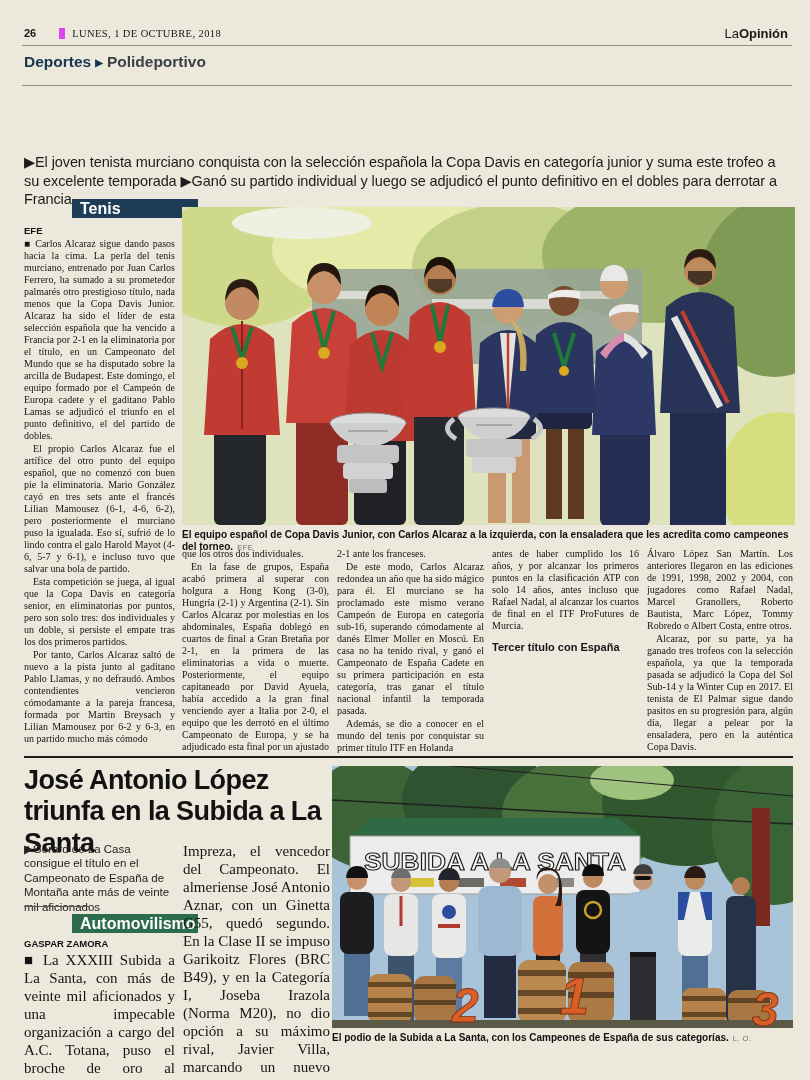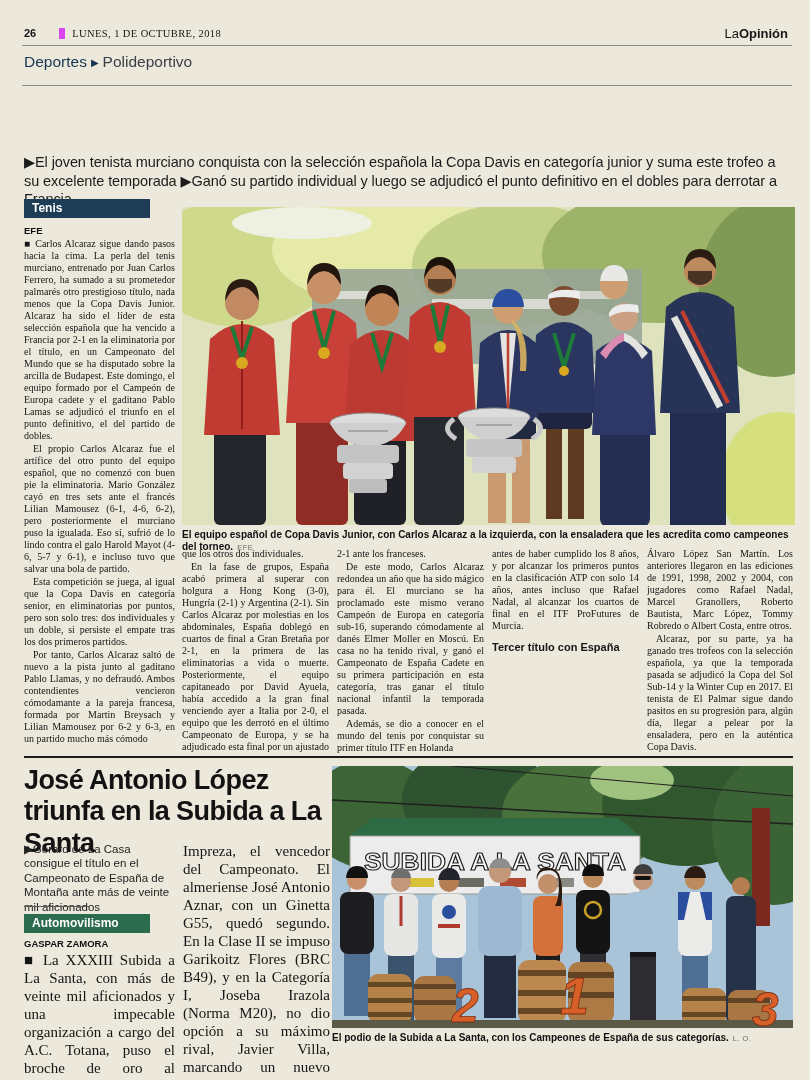--- a/index.html
+++ b/index.html
@@ -8,31 +8,31 @@
         box-shadow:0 0 8px rgba(0,0,0,.4);}
   .rule{position:absolute;background:#8f8d84;height:1px;}
   
   .hdr-left{position:absolute;left:24px;top:27px;display:flex;align-items:baseline;gap:23px;}
   .hdr-num{font-weight:bold;font-size:11px;}
   .hdr-date{font-family:"Liberation Serif",serif;font-size:10.5px;letter-spacing:.4px;
             border-left:6px solid #d946ef;padding-left:7px;}
   .masthead{position:absolute;right:22px;top:26px;font-size:13px;}
   .masthead .la{font-weight:400;}
   .masthead .op{font-weight:bold;}
-  .section-nav{position:absolute;left:24px;top:53px;font-size:15.5px;font-weight:normal;}
+  .section-nav{position:absolute;left:24px;top:53px;font-size:15.5px;font-weight:bold;}
   .section-nav .sec{color:#16364f;}
   .section-nav .arr{color:#16364f;font-size:10px;margin:0 4px;vertical-align:1px;}
   .section-nav .sub{color:#3a4046;}
   
   .headline{position:absolute;left:24px;top:92px;width:765px;font-size:45px;font-weight:bold;
             letter-spacing:-1.2px;line-height:1.02;color:#121212;}
   .standfirst{position:absolute;left:24px;top:153px;width:764px;font-size:14.5px;line-height:1.28;
               color:#1b1b1b;letter-spacing:-0.1px;}
-  .kicker{position:absolute;height:19px;width:126px;color:#fff;font-size:12px;font-weight:bold;
-          line-height:19px;padding-left:8px;box-sizing:border-box;}
+  .kicker{position:absolute;height:19px;width:126px;color:#fff;font-size:16px;font-weight:bold;
+          line-height:19px;padding-left:8px;box-sizing:border-box;margin-left:48px;}
   .kicker-tennis{left:24px;top:199px;background:#1d3c55;}
   .kicker-motor{left:24px;top:914px;background:#2d6b4f;}
   .byline{position:absolute;font-size:9.5px;font-weight:bold;color:#111;}
   .col{position:absolute;font-family:"Liberation Serif",serif;font-size:10px;line-height:12px;
        text-align:justify;color:#151515;overflow:hidden;}
   .col p{margin:0;}
   .col p + p{text-indent:9px;margin-top:1px;}
   .col .subhead{font-family:"Liberation Sans",sans-serif;font-weight:bold;font-size:11px;
                 margin:9px 0 2px;text-indent:0;text-align:left;}
   .col-sm{font-size:15px;line-height:18px;}
@@ -196,21 +196,21 @@
   <div class="col" style="left:182px;top:548px;width:147px;height:206px">
     <p>que los otros dos individuales.</p>
     <p>En la fase de grupos, España acabó primera al superar con holgura a Hong Kong (3-0), Hungría (2-1) y Argentina (2-1). Sin Carlos Alcaraz por molestias en los abdominales, España doblegó en cuartos de final a Gran Bretaña por 2-1, en la primera de las eliminatorias a vida o muerte. Posteriormente, el equipo capitaneado por David Ayuela, había accedido a la gran final venciendo ayer a Italia por 2-0, el equipo que les derrotó en el último Campeonato de Europa, y se ha adjudicado esta final por un ajustado</p>
   </div>
   <div class="col" style="left:337px;top:548px;width:147px;height:206px">
     <p>2-1 ante los franceses.</p>
     <p>De este modo, Carlos Alcaraz redondea un año que ha sido mágico para él. El murciano se ha proclamado este mismo verano Campeón de Europa en categoría sub-16, superando cómodamente al danés Elmer Moller en Moscú. En casa no ha tenido rival, y ganó el Campeonato de España Cadete en su primera participación en esta categoría, tras ganar el título nacional infantil la temporada pasada.</p>
     <p>Además, se dio a conocer en el mundo del tenis por conquistar su primer título ITF en Holanda</p>
   </div>
   <div class="col" style="left:492px;top:548px;width:147px;height:206px">
-    <p>antes de haber cumplido los 8 años, y por alcanzar los primeros puntos en la clasificación ATP con solo 14 años, antes incluso que Rafael Nadal, al alcanzar los cuartos de final en el ITF ProFutures de Murcia.</p>
+    <p>antes de haber cumplido los 16 años, y por alcanzar los primeros puntos en la clasificación ATP con solo 14 años, antes incluso que Rafael Nadal, al alcanzar los cuartos de final en el ITF ProFutures de Murcia.</p>
     <p class="subhead">Tercer título con España</p>
   </div>
   <div class="col" style="left:647px;top:548px;width:146px;height:206px">
     <p>Álvaro López San Martín. Los anteriores llegaron en las ediciones de 1991, 1998, 2002 y 2004, con jugadores como Rafael Nadal, Marcel Granollers, Roberto Bautista, Marc López, Tommy Robredo o Albert Costa, entre otros.</p>
     <p>Alcaraz, por su parte, ya ha ganado tres trofeos con la selección española, ya que la temporada pasada se adjudicó la Copa del Sol Sub-14 y la Winter Cup en 2017. El tenista de El Palmar sigue dando pasitos en su progresión para, algún día, llegar a pelear por la ensaladera, pero en la auténtica Copa Davis.</p>
   </div>
 
   <div class="divider"></div>
 
   <h2 class="headline2" style="margin:0">José Antonio López triunfa en la Subida a La Santa</h2>

